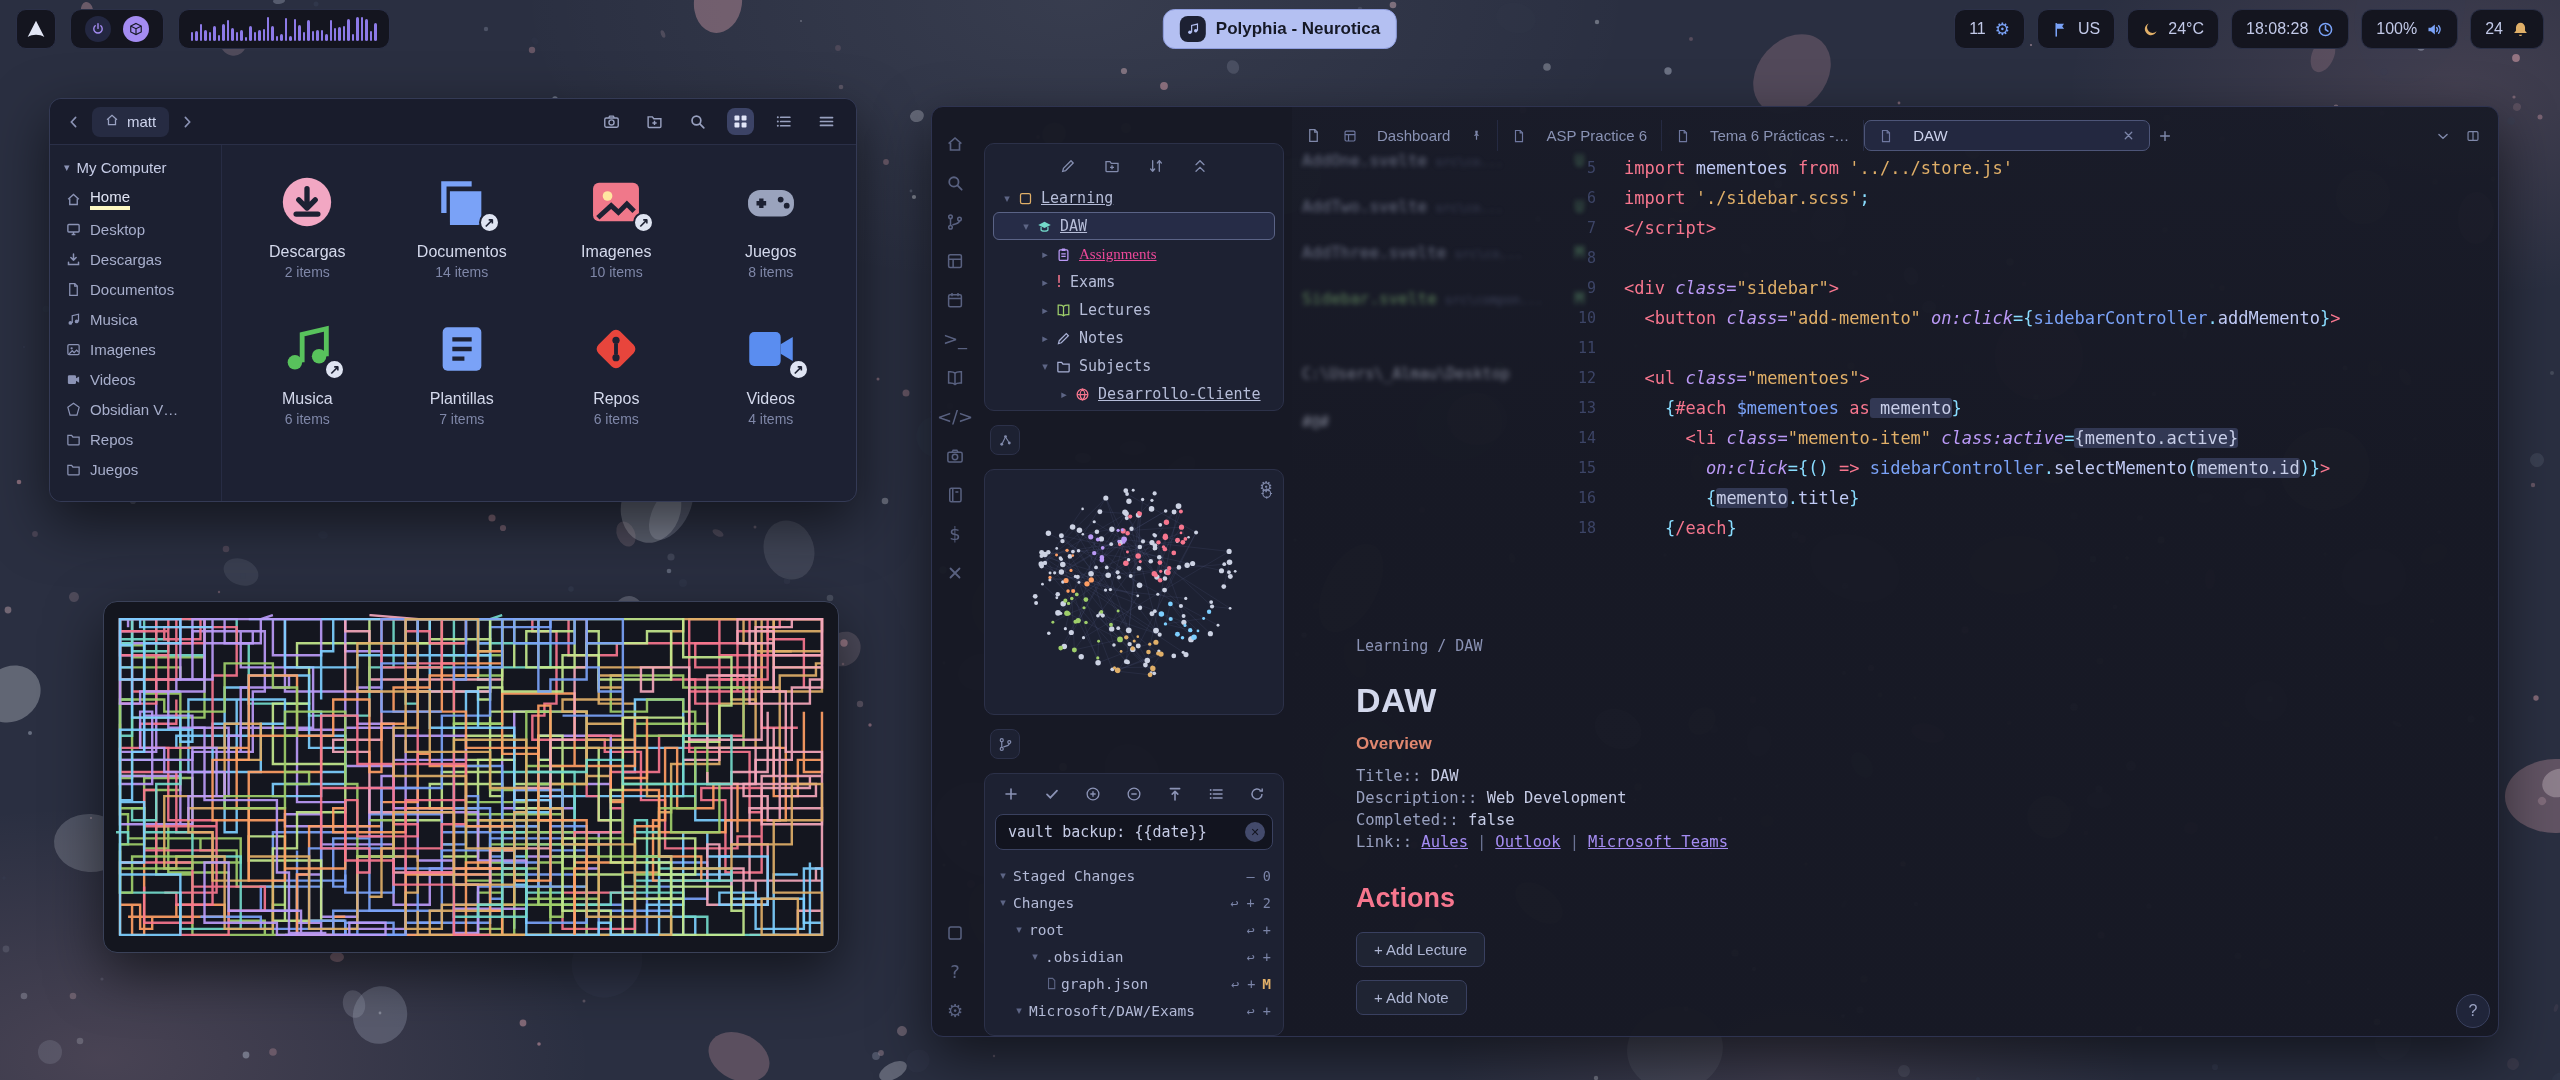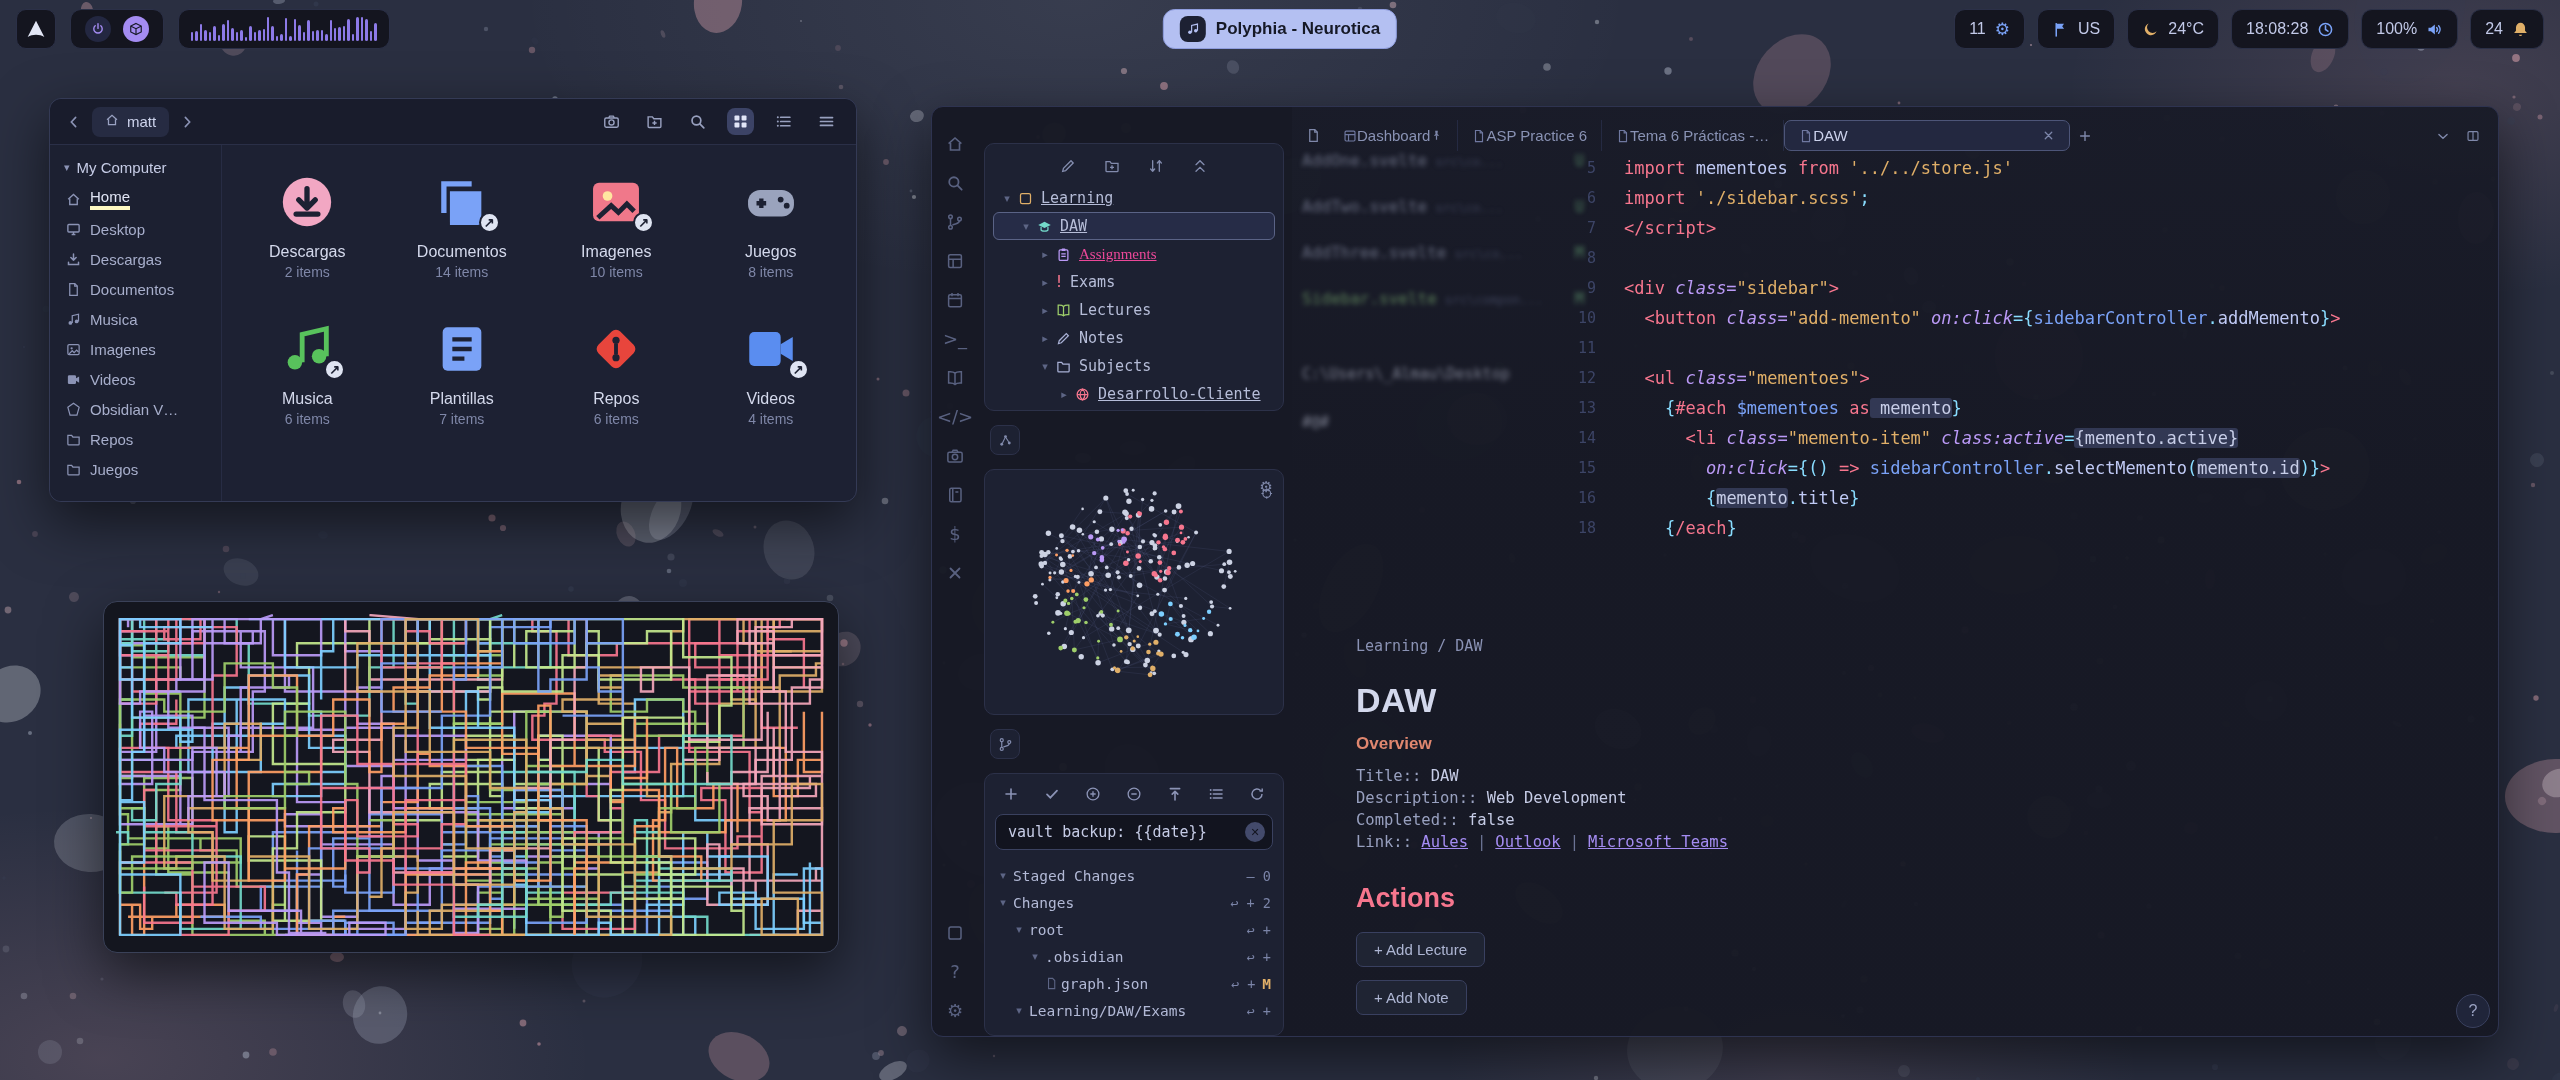--- a/index.html
+++ b/index.html
@@ -89,21 +89,21 @@
   .inp-x{position:absolute;right:8px;top:8px;width:20px;height:20px;border-radius:50%;background:#434a6b;color:#12141f;display:flex;align-items:center;justify-content:center;font-size:11px}
   .grow{height:27px;display:flex;align-items:center;font-family:"DejaVu Sans Mono",monospace;font-size:14.5px;color:#b2b9d6;padding-right:12px}
   .grow .chv{width:16px;color:#5d6585;font-size:11px;text-align:center;flex:none;margin-right:2px}
   .grow .lbl{flex:1;overflow:hidden;white-space:nowrap}
   .grow .meta{color:#7b84a8;font-size:13.5px;white-space:pre}
   .grow .mflag{color:#e0af68;margin-left:7px;font-weight:bold}
 
   #obs-main{position:absolute;left:360px;top:0;right:0;bottom:0;background:linear-gradient(180deg, rgba(30,33,48,.35), rgba(24,26,38,.1) 40%)}
   #tabbar{position:absolute;left:6px;right:10px;top:13px;height:31px;display:flex;align-items:center;font-size:15px;color:#8992b4}
   .tbtn{display:inline-flex;align-items:center;justify-content:center;padding:4px 8px;color:#7f88aa;font-size:15px}
-  .tab{display:flex;align-items:center;gap:0;height:31px;padding:0 14px;border-right:1px solid #252a42;white-space:nowrap}
+  .tab{display:flex;align-items:center;gap:20px;height:31px;padding:0 14px;border-right:1px solid #252a42;white-space:nowrap}
   .tab .sic{font-size:14px;color:#6f78a0}
   .tab.active{background:#232840;border:1px solid #4d5578;border-radius:7px;color:#ccd2ec;width:286px}
   .tab.active .lb{flex:1}
   .sp-flex{flex:1}
 
   #bgcode-left{position:absolute;left:10px;top:44px;width:282px;filter:blur(2.6px);opacity:.55}
   .vsrow{display:flex;align-items:baseline;gap:8px;height:46px;font-family:"DejaVu Sans Mono",monospace;color:#aab1cc}
   .vsrow .nm{font-size:16px;white-space:nowrap}
   .vsrow .pth{color:#5b6383;font-size:12.5px;flex:1;overflow:hidden;white-space:nowrap}
   .vsrow .st{color:#7bc98a;font-size:15px}
@@ -1856,21 +1856,21 @@
               <svg viewBox="0 0 24 24" aria-hidden="true">
                 <path d="M6.5 2.5h7.5l4 4V21.5h-11.5z" fill="none" stroke="currentColor" stroke-width="2"></path>
               </svg>
             </span>
             <span class="lbl">graph.json</span>
             <span class="meta">↩ +</span>
             <span class="mflag">M</span>
           </div>
           <div class="grow" style="padding-left: 26px;">
             <span class="chv gic">▾</span>
-            <span class="lbl">Learning/DAW/Exams</span>
+            <span class="lbl">Microsoft/DAW/Exams</span>
             <span class="meta">↩ +</span>
           </div>
         </div>
     </div>
   </div>
 
   <div id="obs-main">
     <div id="tabbar">
         <span class="tbtn">
           <span class="sic" style="font-size: 15px;">

